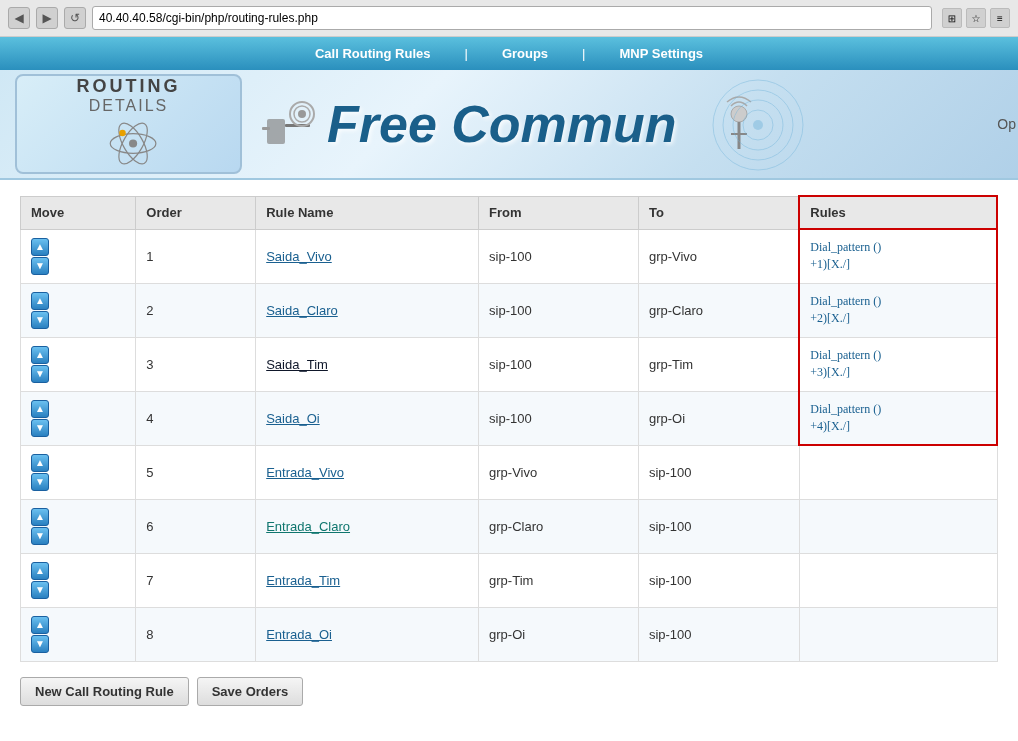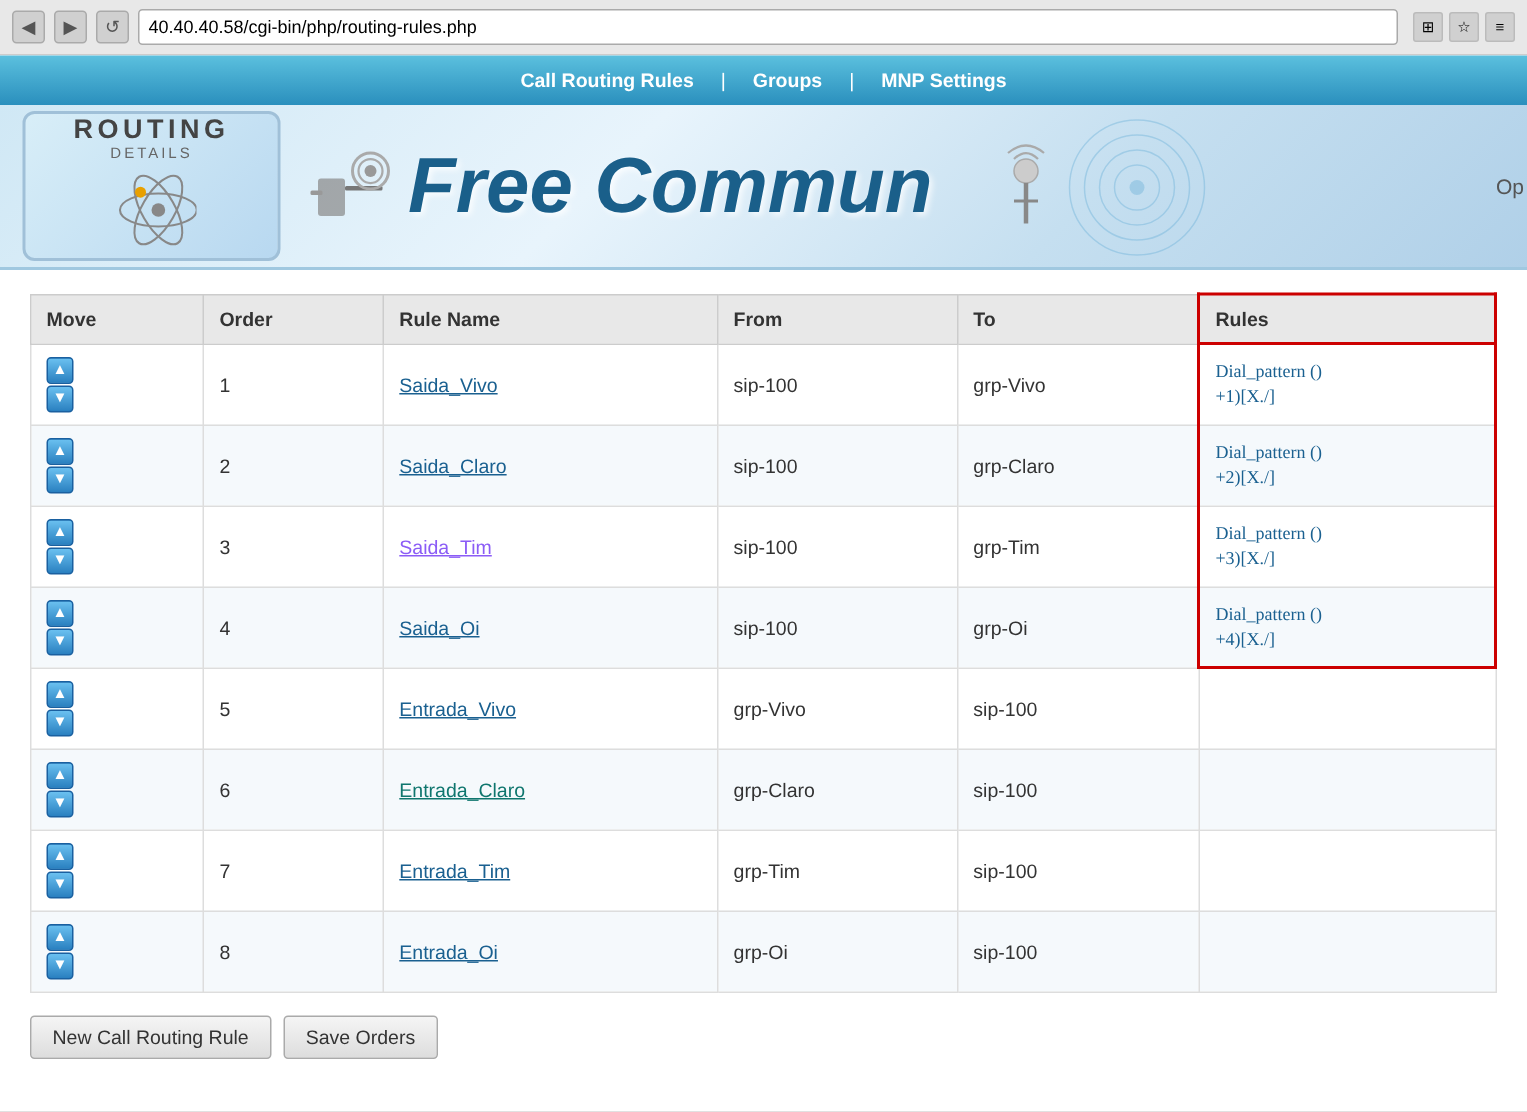--- a/index.html
+++ b/index.html
@@ -47,21 +47,21 @@
       background: #fff;
       min-height: 700px;
     }
 
     
     .top-nav {
       background: linear-gradient(to bottom, #5bc0de, #2a8fbd);
       padding: 4px 0;
       display: flex;
       justify-content: center;
-      gap: 0;
+      gap: 16px;
     }
     .top-nav-item {
       color: #fff;
       font-weight: bold;
       font-size: 13px;
       padding: 5px 18px;
       cursor: pointer;
       text-decoration: none;
     }
     .top-nav-separator {
@@ -73,40 +73,40 @@
     .header-banner {
       background: linear-gradient(135deg, #d0e8f5 0%, #e8f4fc 40%, #c5dff0 70%, #b0d0e8 100%);
       height: 110px;
       display: flex;
       align-items: center;
       position: relative;
       overflow: hidden;
       border-bottom: 2px solid #a0c8e0;
     }
     .routing-badge {
-      width: 172px;
+      width: 227px;
       height: 100px;
       background: linear-gradient(135deg, #d8eef8, #b8d8f0);
       border: 2px solid #a0c0d8;
       border-radius: 8px;
       margin: 5px 15px;
       display: flex;
       flex-direction: column;
       align-items: center;
       justify-content: center;
       position: relative;
     }
     .routing-text {
       font-size: 18px;
       font-weight: bold;
       color: #444;
       letter-spacing: 3px;
     }
     .routing-subtext {
-      font-size: 10px;
+      font-size: 16px;
       color: #666;
       letter-spacing: 2px;
     }
     .banner-right-text {
       position: absolute;
       right: 2px;
       font-size: 14px;
       color: #555;
     }
 
@@ -191,20 +191,21 @@
       gap: 8px;
     }
     .btn {
       padding: 6px 14px;
       font-size: 13px;
       border: 1px solid #aaa;
       background: linear-gradient(to bottom, #f5f5f5, #ddd);
       border-radius: 3px;
       cursor: pointer;
       color: #333;
+      font-weight: bold;
     }
 
     
     .footer {
       background: #f0f0f0;
       border-top: 1px solid #ccc;
       margin-top: 20px;
       padding: 15px 20px;
       display: flex;
       align-items: center;
@@ -338,21 +339,21 @@
         </tr>
 
         <tr>
           <td>
             <div class="move-icon">
               <div class="arrow-up">▲</div>
               <div class="arrow-down">▼</div>
             </div>
           </td>
           <td>3</td>
-          <td><a href="#" style="color:#8b5cf6;">Saida_Tim</a></td>
+          <td><a href="#" style="color:#0f172a;">Saida_Tim</a></td>
           <td>sip-100</td>
           <td>grp-Tim</td>
           <td class="rules-cell">
             <a href="#" class="rule-link">Dial_pattern ()<br>+3)[X./]</a>
           </td>
         </tr>
 
         <tr>
           <td>
             <div class="move-icon">

